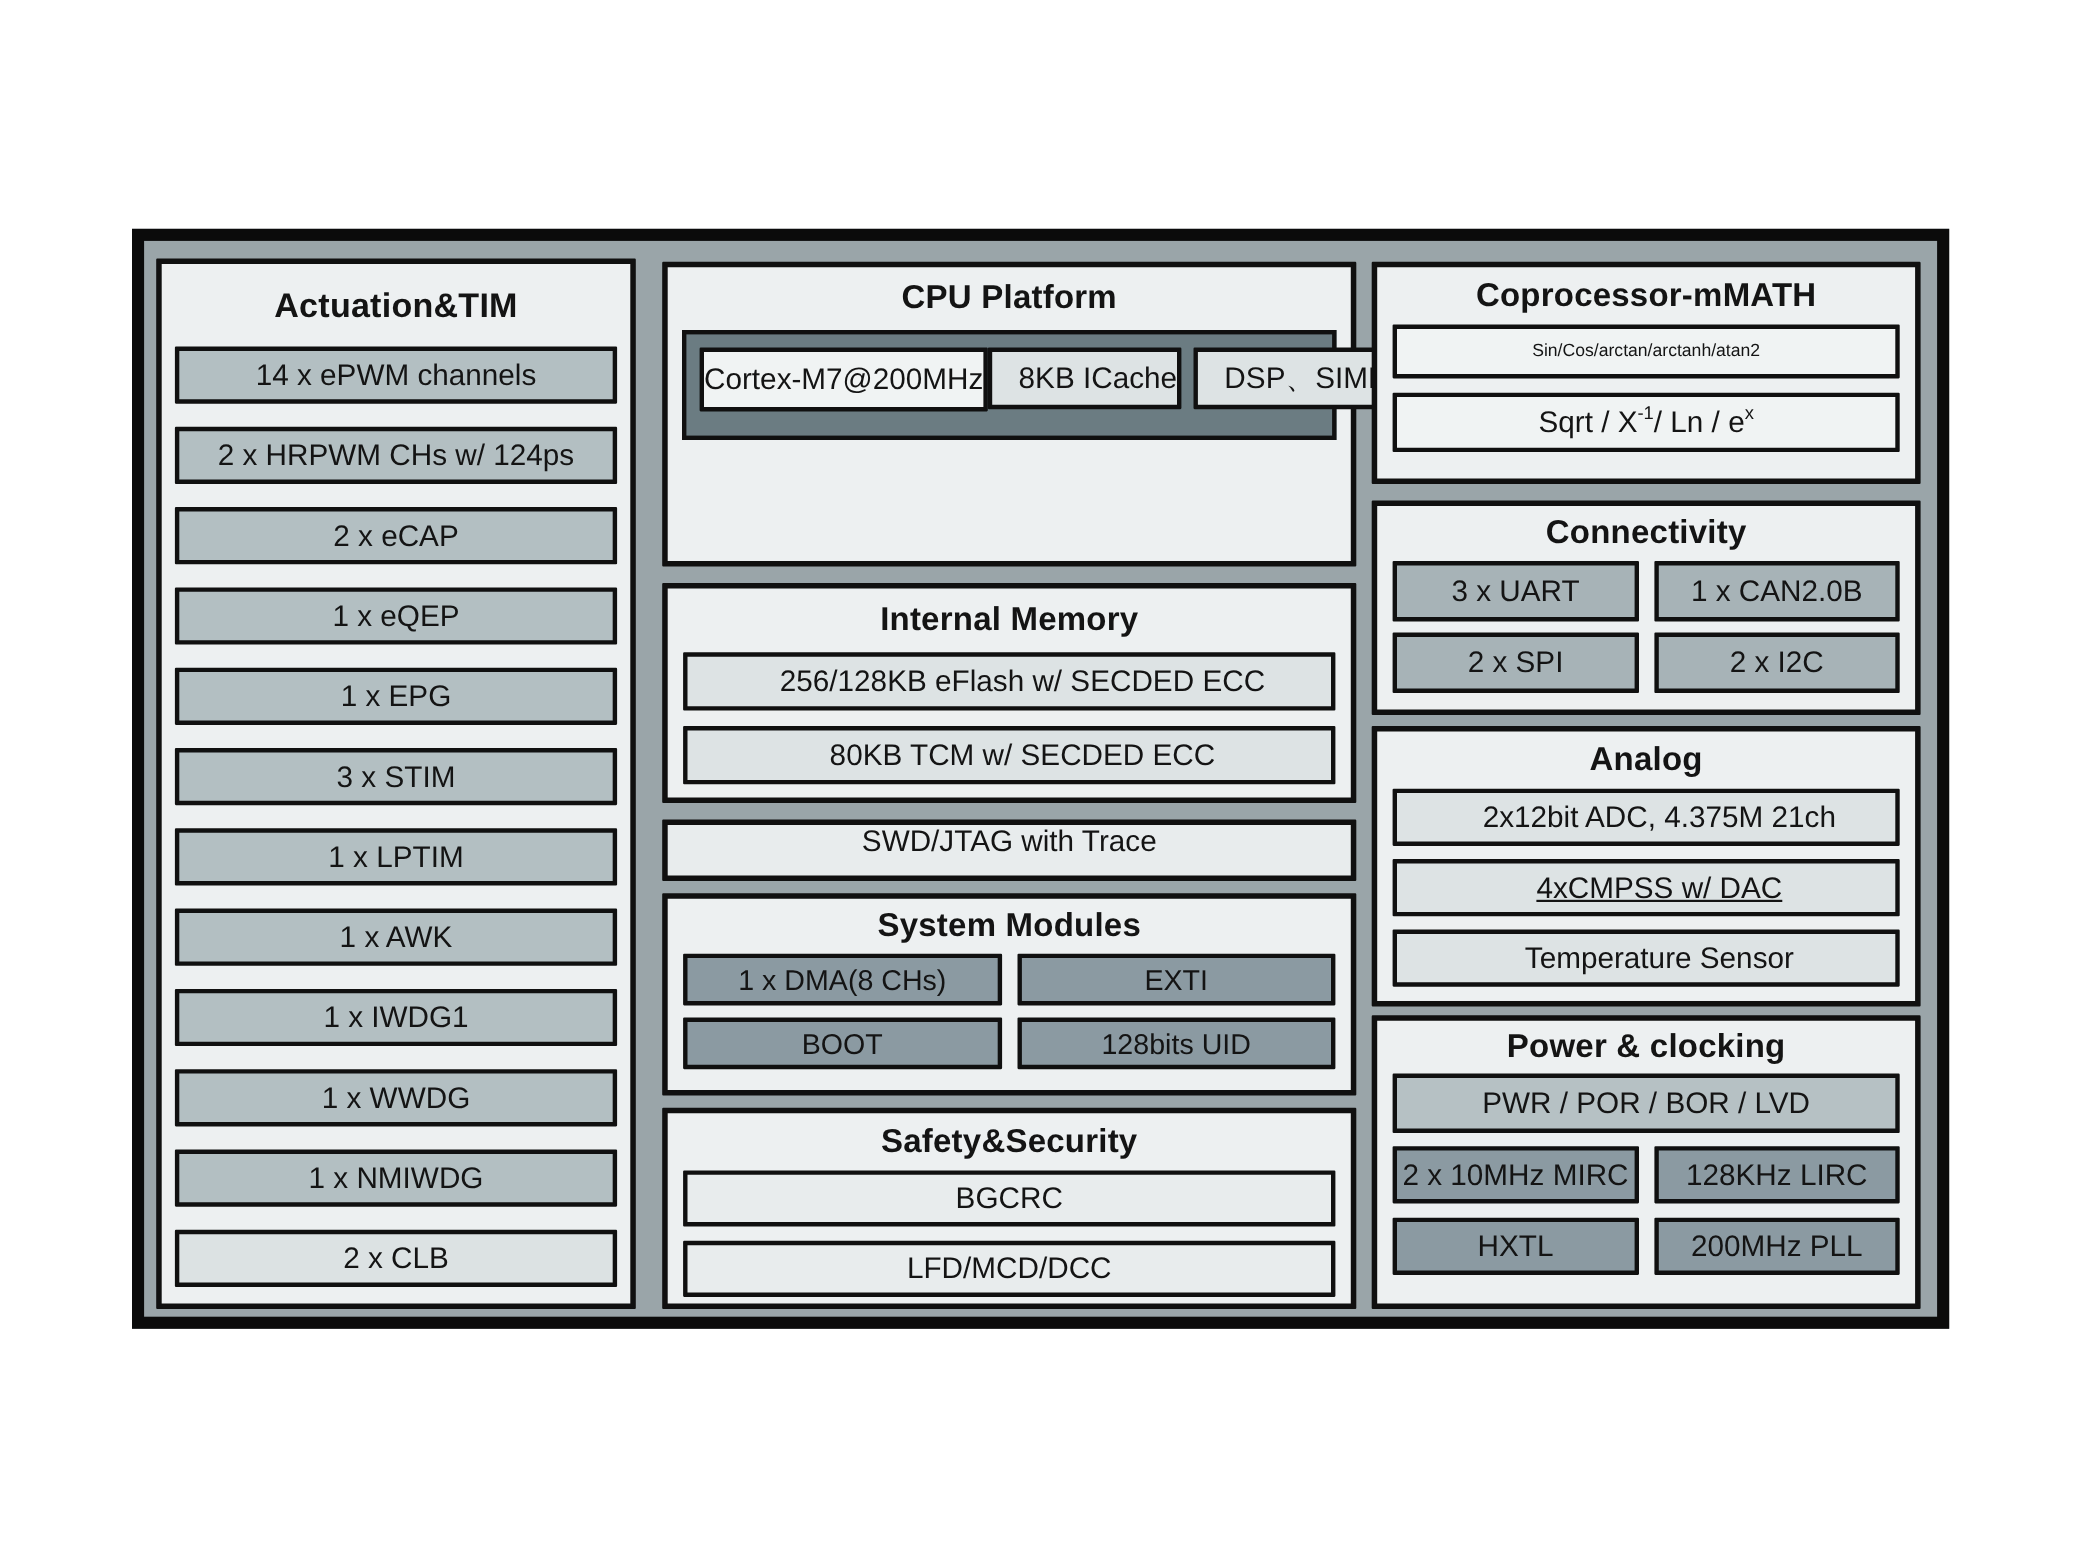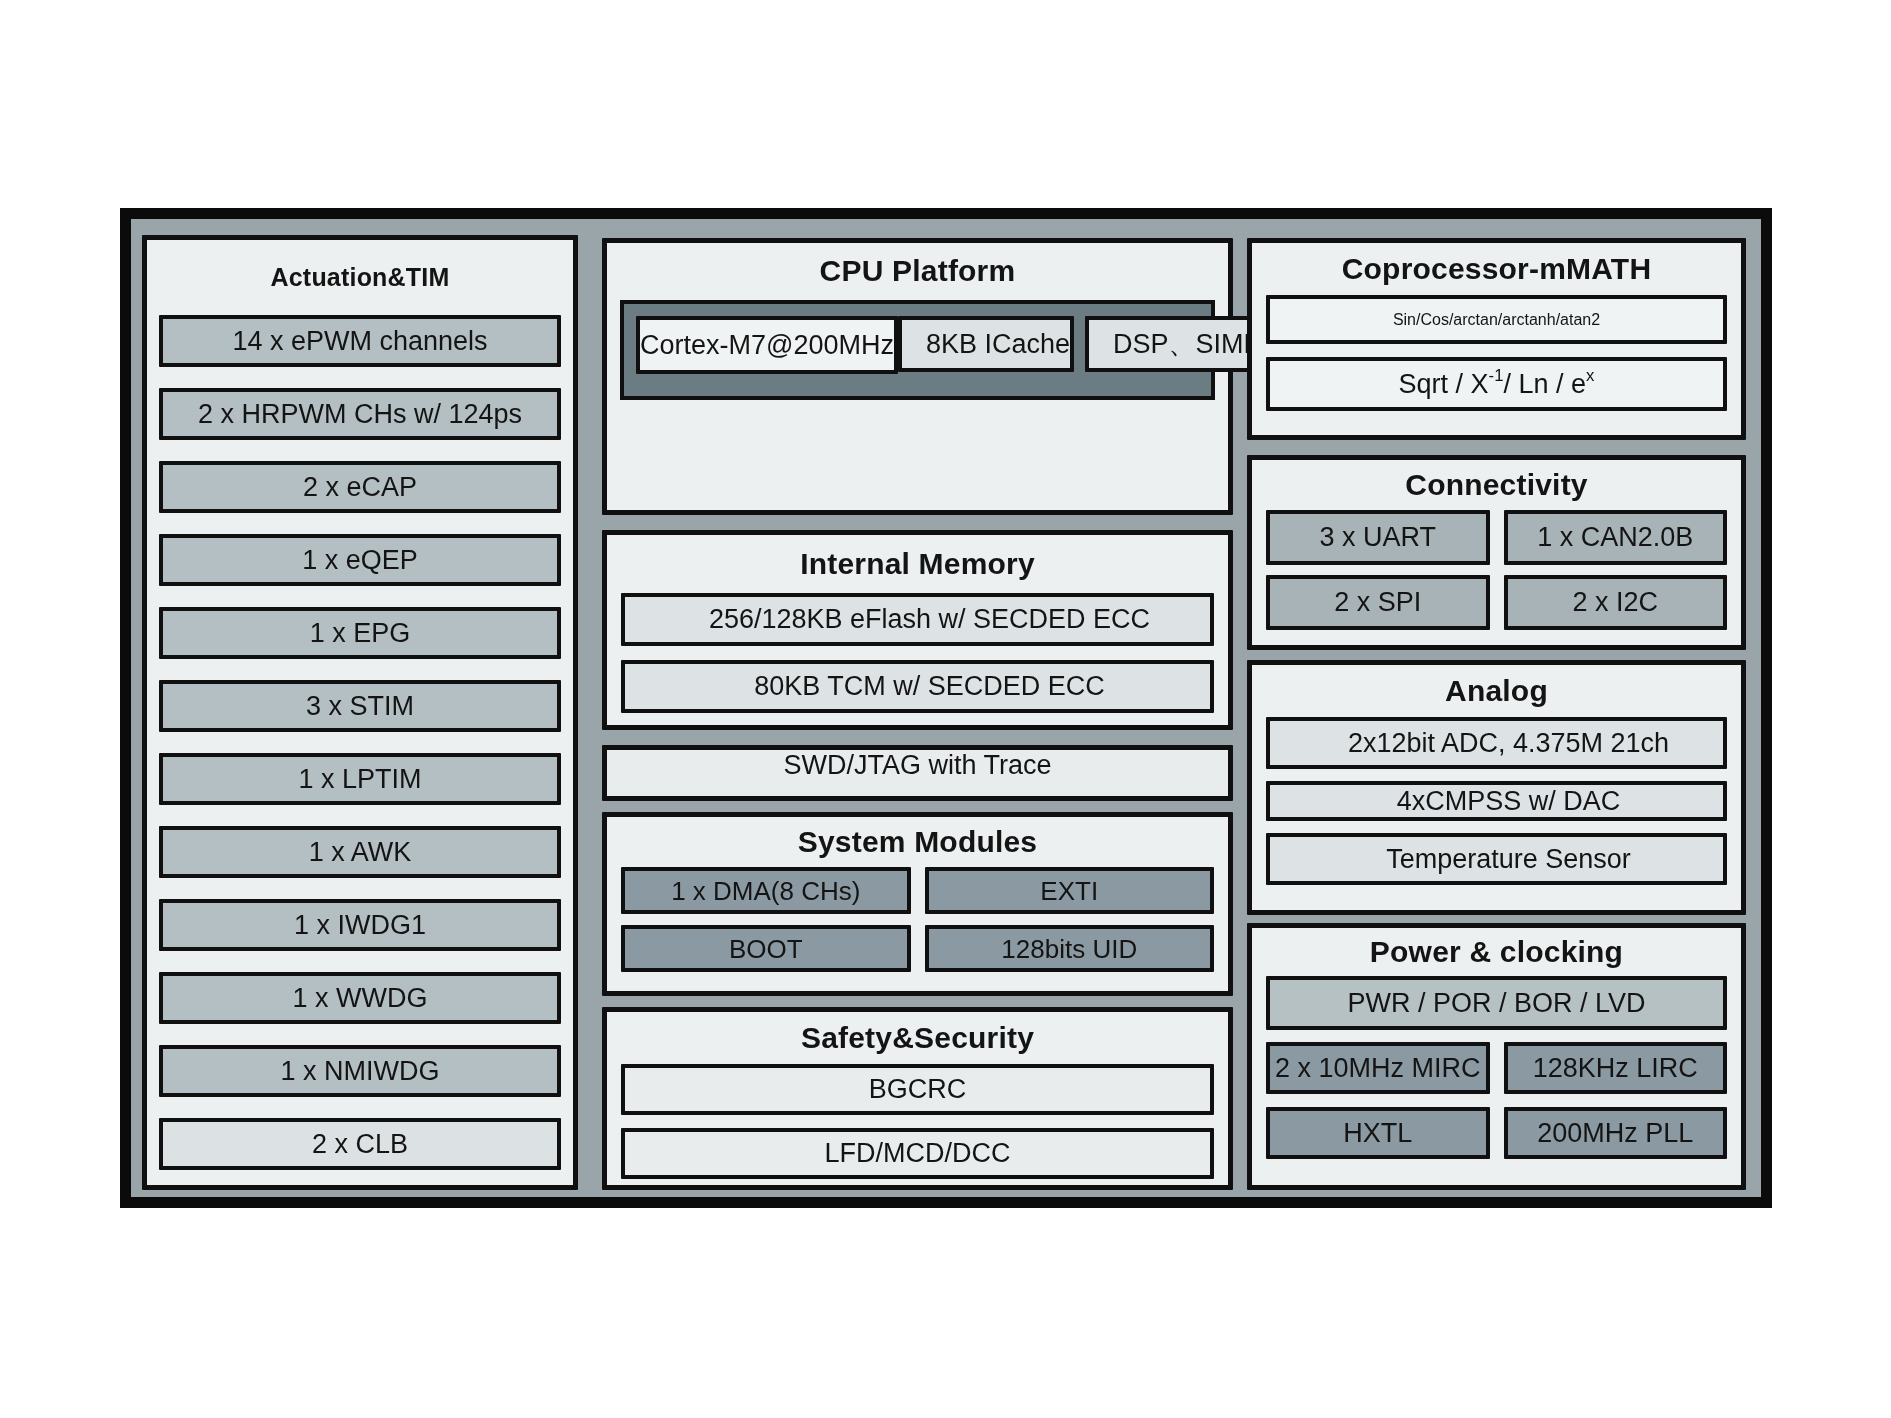--- a/index.html
+++ b/index.html
@@ -41,21 +41,21 @@
   }
   .hrow{display:flex;}
   sup{font-size:0.62em;line-height:0;position:relative;top:-0.45em;}
 </style>
 </head>
 <body>
 
 <div class="frame">
 
   <section class="panel" style="left:11px;top:16px;width:436px;height:955px;">
-    <div class="ptitle" style="height:75px;font-size:25px;">Actuation&amp;TIM</div>
+    <div class="ptitle" style="height:75px;font-size:31px;">Actuation&amp;TIM</div>
     <div class="rows">
       <div class="box">14 x ePWM channels</div>
       <div class="box">2 x HRPWM CHs w/ 124ps</div>
       <div class="box">2 x eCAP</div>
       <div class="box">1 x eQEP</div>
       <div class="box">1 x EPG</div>
       <div class="box">3 x STIM</div>
       <div class="box">1 x LPTIM</div>
       <div class="box">1 x AWK</div>
       <div class="box">1 x IWDG1</div>
@@ -131,21 +131,21 @@
       <div class="box conn" style="height:55px;">1 x CAN2.0B</div>
       <div class="box conn" style="height:55px;">2 x SPI</div>
       <div class="box conn" style="height:55px;">2 x I2C</div>
     </div>
   </section>
 
   <section class="panel" style="left:1116px;top:441px;width:499px;height:255px;">
     <div class="ptitle" style="height:52px;">Analog</div>
     <div class="stack" style="gap:12px;">
       <div class="box lightbox" style="height:52px;">2x12bit ADC, 4.375M 21ch</div>
-      <div class="box lightbox" style="height:40px;">4xCMPSS w/ DAC</div>
+      <div class="box lightbox" style="height:52px;text-decoration:underline;">4xCMPSS w/ DAC</div>
       <div class="box lightbox" style="height:52px;">Temperature Sensor</div>
     </div>
   </section>
 
   <section class="panel" style="left:1116px;top:704px;width:499px;height:267px;">
     <div class="ptitle" style="height:48px;">Power &amp; clocking</div>
     <div class="stack" style="gap:0;">
       <div class="box" style="height:54px;background:#b6c1c4;margin-bottom:12px;">PWR / POR / BOR / LVD</div>
       <div class="grid2" style="gap:13px 14px;padding:0;">
         <div class="box slate" style="height:52px;">2 x 10MHz MIRC</div>

